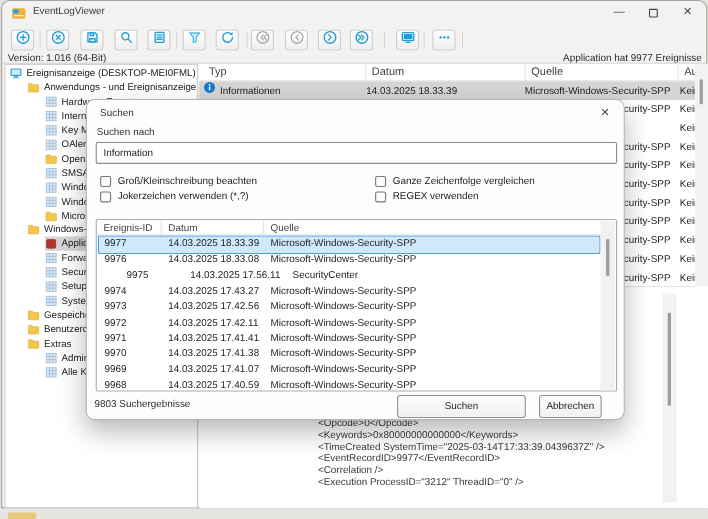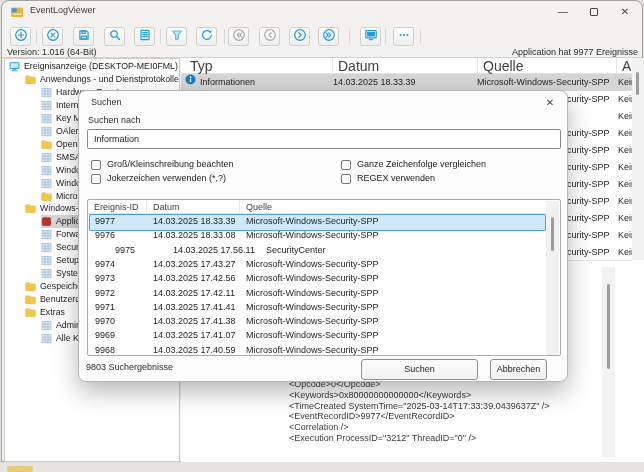--- a/index.html
+++ b/index.html
@@ -29,21 +29,21 @@
   .content-top-border{position:absolute;left:0;top:56px;right:0;height:1px;background:#d2d0ce;}
   .tree-panel{position:absolute;left:2px;top:57px;width:176px;height:404px;background:#fff;
               border:1px solid #cfcdca;overflow:hidden;}
   .tree-row{position:absolute;left:0;height:13px;line-height:13px;font-size:8.8px;color:#222;
             white-space:nowrap;display:flex;align-items:center;padding:0 4px 0 0;}
   .tree-row.sel{background:#d5d5d5;}
   .tree-ico{width:11px;height:11px;margin-right:4px;flex:0 0 auto;}
   
   .main-panel{position:absolute;left:179px;top:57px;width:463px;height:404px;background:#fff;overflow:hidden;}
   .grid-header{position:absolute;left:0;top:0;width:451px;height:16px;border-bottom:1px solid #e2e2e2;background:#fff;}
-  .hcell{position:absolute;top:0;height:16px;line-height:16px;font-size:14px;color:#3f3f3f;
+  .hcell{position:absolute;top:0;height:16px;line-height:16px;font-size:10px;color:#3f3f3f;
          overflow:hidden;white-space:nowrap;border-left:1px solid #e6e6e6;padding-left:5px;}
   .hcell.first{border-left:none;}
   .mrow{position:absolute;left:0;width:451px;height:17px;}
   .mrow.sel{background:#d5d5d5;}
   .mcell{position:absolute;top:0;height:17px;line-height:17px;font-size:9px;color:#1d1d1d;
          overflow:hidden;white-space:nowrap;}
   .typ-wrap{display:flex;align-items:center;height:17px;}
   .typ-wrap svg{margin-right:4px;flex:0 0 auto;}
   .splitline{position:absolute;left:0;top:202px;width:451px;height:1px;background:#e4e4e4;}
   .xml-area{position:absolute;left:0;top:203px;width:420px;height:201px;overflow:hidden;}
@@ -205,21 +205,21 @@
               <rect x="1.6" y="2.2" width="7.8" height="4.8" fill="#cdeafa"></rect>
               <rect x="3.8" y="8.2" width="3.4" height="1" fill="#2ba2dd"></rect>
               <rect x="2.7" y="9.3" width="5.6" height="0.9" fill="#2ba2dd"></rect>
             </svg></span>
           <span>Ereignisanzeige (DESKTOP-MEI0FML)</span>
         </div>
         <div class="tree-row" style="top: 13.9px; left: 20px;">
           <span class="tree-ico"><svg width="11" height="11" viewBox="0 0 11 11">
               <path d="M0.7 2.7c0-.5.4-.9.9-.9h2.7l1 1.2h4.2c.5 0 .9.4.9.9v4.9c0 .5-.4.9-.9.9H1.6c-.5 0-.9-.4-.9-.9z" fill="#f3c74c" stroke="#d9a93a" stroke-width="0.5"></path>
             </svg></span>
-          <span>Anwendungs - und Dienstprotokolle</span>
+          <span>Anwendungs - und Ereignisanzeige</span>
         </div>
         <div class="tree-row" style="top: 26.9px; left: 36px;">
           <span class="tree-ico"><svg width="11" height="11" viewBox="0 0 11 11">
               <rect x="1" y="1.3" width="9" height="8.5" fill="#dde9f4" stroke="#9db9d6" stroke-width="0.7"></rect>
               <path d="M1 4.1h9M1 6.9h9M4 1.3v8.5M7 1.3v8.5" stroke="#9db9d6" stroke-width="0.7"></path>
             </svg></span>
           <span>Hardware Events</span>
         </div>
         <div class="tree-row" style="top: 39.8px; left: 36px;">
           <span class="tree-ico"><svg width="11" height="11" viewBox="0 0 11 11">

